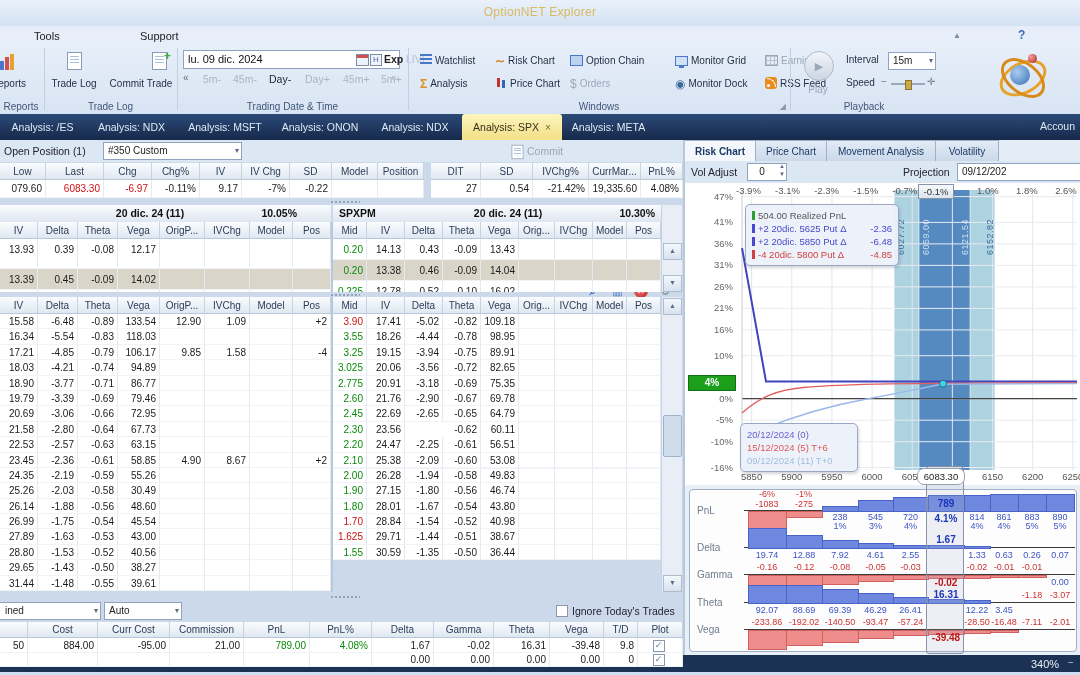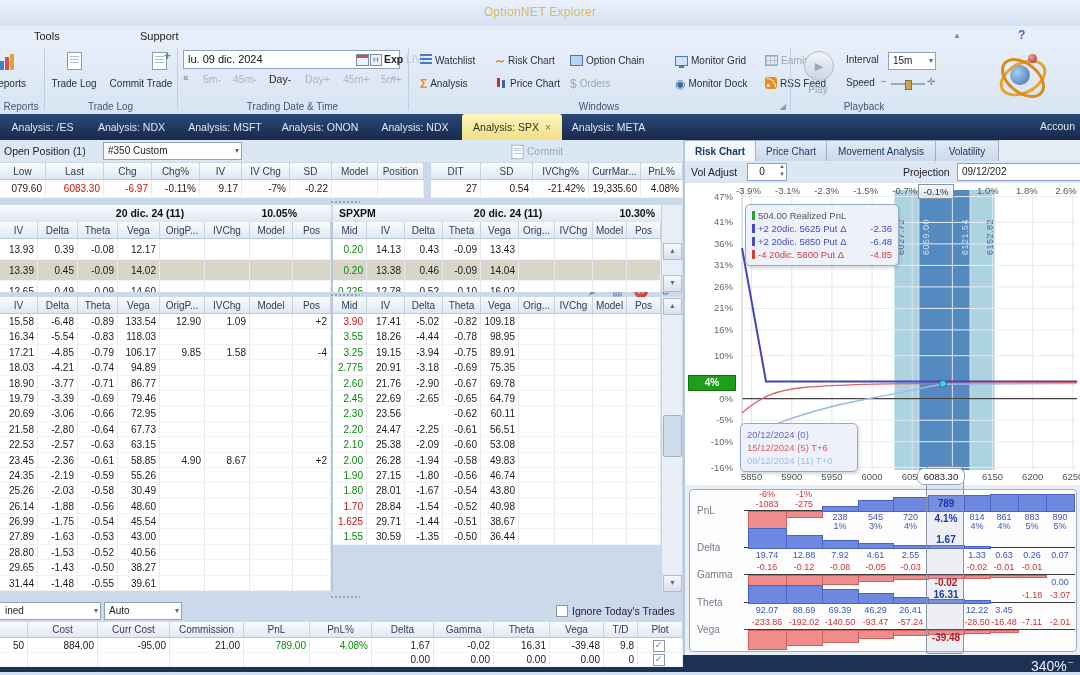--- a/index.html
+++ b/index.html
@@ -255,21 +255,21 @@
     <div class="trow hrow" style="height: 17px; grid-template-columns: 38px 40px 40px 42px 45px 45px 43px 38px;">
       <div class="tcell" style="line-height: 17px;">IV</div>
       <div class="tcell" style="line-height: 17px;">Delta</div>
       <div class="tcell" style="line-height: 17px;">Theta</div>
       <div class="tcell" style="line-height: 17px;">Vega</div>
       <div class="tcell" style="line-height: 17px;">OrigP...</div>
       <div class="tcell" style="line-height: 17px;">IVChg</div>
       <div class="tcell" style="line-height: 17px;">Model</div>
       <div class="tcell" style="line-height: 17px;">Pos</div>
     </div>
-    <div class="trow" style="height: 21px; grid-template-columns: 38px 40px 40px 42px 45px 45px 43px 38px;">
+    <div class="trow" style="height: 30px; grid-template-columns: 38px 40px 40px 42px 45px 45px 43px 38px;">
       <div class="tcell" style="line-height: 21px;">13.93</div>
       <div class="tcell" style="line-height: 21px;">0.39</div>
       <div class="tcell" style="line-height: 21px;">-0.08</div>
       <div class="tcell" style="line-height: 21px;">12.17</div>
       <div class="tcell" style="line-height: 21px;"></div>
       <div class="tcell" style="line-height: 21px;"></div>
       <div class="tcell" style="line-height: 21px;"></div>
       <div class="tcell" style="line-height: 21px;"></div>
     </div>
     <div class="trow hl" style="height: 21px; grid-template-columns: 38px 40px 40px 42px 45px 45px 43px 38px;">
@@ -570,20 +570,31 @@
       <div class="tcell" style="line-height: 15.4px;"></div>
       <div class="tcell" style="line-height: 15.4px;"></div>
       <div class="tcell" style="line-height: 15.4px;"></div>
     </div>
     <div class="trow" style="height: 15.4px; grid-template-columns: 34px 38px 38px 38px 38px 36px 38px 34px 34px;">
       <div class="tcell green" style="line-height: 15.4px;">3.25</div>
       <div class="tcell" style="line-height: 15.4px;">19.15</div>
       <div class="tcell" style="line-height: 15.4px;">-3.94</div>
       <div class="tcell" style="line-height: 15.4px;">-0.75</div>
       <div class="tcell" style="line-height: 15.4px;">89.91</div>
+      <div class="tcell" style="line-height: 15.4px;"></div>
+      <div class="tcell" style="line-height: 15.4px;"></div>
+      <div class="tcell" style="line-height: 15.4px;"></div>
+      <div class="tcell" style="line-height: 15.4px;"></div>
+    </div>
+    <div class="trow" style="height: 15.4px; grid-template-columns: 34px 38px 38px 38px 38px 36px 38px 34px 34px;">
+      <div class="tcell green" style="line-height: 15.4px;">3.025</div>
+      <div class="tcell" style="line-height: 15.4px;">20.06</div>
+      <div class="tcell" style="line-height: 15.4px;">-3.56</div>
+      <div class="tcell" style="line-height: 15.4px;">-0.72</div>
+      <div class="tcell" style="line-height: 15.4px;">82.65</div>
       <div class="tcell" style="line-height: 15.4px;"></div>
       <div class="tcell" style="line-height: 15.4px;"></div>
       <div class="tcell" style="line-height: 15.4px;"></div>
       <div class="tcell" style="line-height: 15.4px;"></div>
     </div>
     <div class="trow" style="height: 15.4px; grid-template-columns: 34px 38px 38px 38px 38px 36px 38px 34px 34px;">
       <div class="tcell green" style="line-height: 15.4px;">2.775</div>
       <div class="tcell" style="line-height: 15.4px;">20.91</div>
       <div class="tcell" style="line-height: 15.4px;">-3.18</div>
       <div class="tcell" style="line-height: 15.4px;">-0.69</div>
@@ -1007,16 +1018,16 @@
     <div class="abs" style="left: 964px; width: 25px; height: 2.1px; top: 630px; background: rgb(239, 141, 141); border: 1px solid rgb(208, 96, 96);"></div>
     <div class="abs gval" style="left: 953px; top: 617px; width: 48px; color: rgb(204, 51, 51); z-index: 6;">-28.50</div>
     <div class="abs" style="left: 990px; width: 27px; height: 1.2px; top: 630px; background: rgb(239, 141, 141); border: 1px solid rgb(208, 96, 96);"></div>
     <div class="abs gval" style="left: 980px; top: 617px; width: 48px; color: rgb(204, 51, 51); z-index: 6;">-16.48</div>
     <div class="abs gval" style="left: 1008px; top: 617px; width: 48px; color: rgb(204, 51, 51); z-index: 6;">-7.11</div>
     <div class="abs gval" style="left: 1036px; top: 617px; width: 48px; color: rgb(204, 51, 51); z-index: 6;">-2.01</div>
   </div>
 <div class="abs" style="left:926px;top:466px;width:36px;height:186px;background:rgba(168,178,200,.18);border:1px solid #8893a8;border-radius:3px;z-index:4"></div>
 
 <div class="abs" style="left:683px;top:655px;width:397px;height:17px;background:#1c3254">
-  <span class="abs" style="left:348px;top:3px;color:#e8eef8;font-size:14px">340%</span>
+  <span class="abs" style="left:348px;top:3px;color:#e8eef8;font-size:11px">340%</span>
   <span class="abs" style="left:385px;top:2px;color:#c8d4e4">−</span>
 </div>
 <div class="abs" style="left:0;top:672px;width:1080px;height:3px;background:#cfe0f4"></div>
 
 </body></html>

